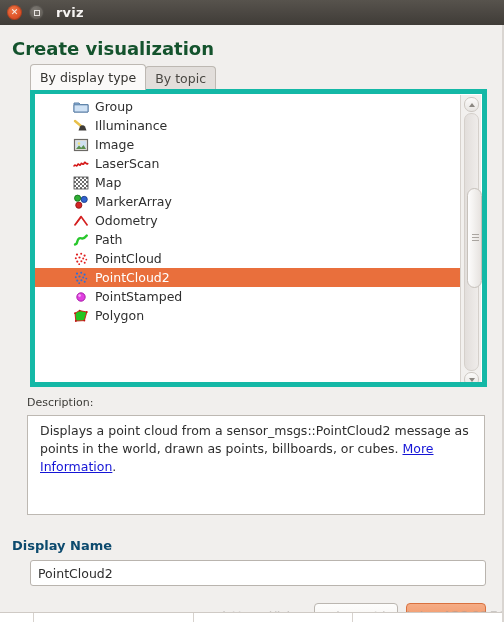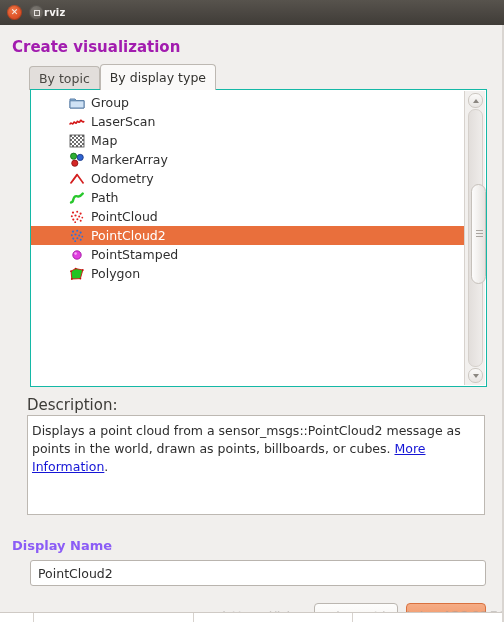--- a/index.html
+++ b/index.html
@@ -60,22 +60,23 @@
     font-size: 9px;
     line-height: 1;
     font-family: "DejaVu Sans", sans-serif;
   }
   .win-btn.maximize .box {
     width: 6px; height: 6px;
     border: 1px solid #e6e3e0;
     box-sizing: border-box;
   }
   #title-text {
+    margin-left: 12px;
     color: #f6f4f2;
-    font-size: 10px;
+    font-size: 13px;
     font-weight: bold;
     letter-spacing: 0.2px;
   }
 
   
   #content {
     position: absolute;
     left: 0; top: 25px;
     width: 504px;
     height: 597px;
@@ -86,23 +87,23 @@
     content: "";
     position: absolute;
     right: 0; top: 0;
     width: 2px; height: 100%;
     background: #d9d5d1;
   }
 
   #heading {
     position: absolute;
     left: 12px; top: 13px;
-    font-size: 15px;
+    font-size: 18px;
     font-weight: bold;
-    color: #a21caf;
+    color: #14532d;
   }
 
   
   #tabbar {
     position: absolute;
     left: 30px; top: 39px;
     height: 26px;
     display: flex;
     align-items: flex-end;
   }
@@ -134,21 +135,21 @@
     z-index: 1;
   }
 
   
   #listbox {
     position: absolute;
     left: 30px; top: 64px;
     width: 457px;
     height: 298px;
     background: #ffffff;
-    border: 1px solid #14b8a6;
+    border: 5px solid #14b8a6;
     box-sizing: border-box;
     overflow: hidden;
     z-index: 2;
   }
   #listinner {
     position: absolute;
     left: 0; top: 3px;
     width: 433px;
   }
   .row {
@@ -235,48 +236,48 @@
     display: block;
     height: 1px;
     background: #aaa5a0;
     margin-bottom: 2px;
   }
 
   
   #desc-label {
     position: absolute;
     left: 27px; top: 371px;
-    font-size: 15px;
+    font-size: 11px;
     color: #3c3b37;
   }
   #desc-box {
     position: absolute;
     left: 27px; top: 390px;
     width: 458px;
     height: 100px;
     background: #ffffff;
     border: 1px solid #bdb8b2;
     box-sizing: border-box;
-    padding: 6px 8px 0 4px;
+    padding: 6px 8px 0 12px;
     font-size: 12.5px;
     color: #2e2e2e;
     line-height: 18px;
   }
   #desc-box a {
     color: #1515d6;
     text-decoration: underline;
   }
 
   
   #dn-label {
     position: absolute;
     left: 12px; top: 513px;
     font-size: 13px;
     font-weight: bold;
-    color: #8b5cf6;
+    color: #0c4a6e;
   }
   #dn-input {
     position: absolute;
     left: 30px; top: 535px;
     width: 456px;
     height: 26px;
     background: #ffffff;
     border: 1px solid #b9b4ae;
     border-radius: 3px;
     box-sizing: border-box;
@@ -360,32 +361,48 @@
         </div>
     </div>
     <div id="title-text">rviz</div>
   </div>
 
   <div id="content">
 
     <div id="heading">Create visualization</div>
 
     <div id="tabbar">
+      <div class="tab active">By display type</div>
       <div class="tab inactive">By topic</div>
-      <div class="tab active">By display type</div>
     </div>
 
     <div id="listbox">
       <div id="listinner">
           <div class="row">
             <span class="icon"><svg width="16" height="16" viewBox="0 0 16 16">
                 <path d="M1 4h5l1.2 1.5H15V13H1z" fill="#8fb6dd" stroke="#5a7fa6" stroke-width="1"></path>
                 <path d="M1 5.8h14V13H1z" fill="#cfe2f5" stroke="#5a7fa6" stroke-width="1"></path>
               </svg></span>
             <span class="lbl">Group</span>
+          </div>
+          <div class="row">
+            <span class="icon"><svg width="16" height="16" viewBox="0 0 16 16">
+                <path d="M2 3l6 5" stroke="#e8c04a" stroke-width="2.4" stroke-linecap="round"></path>
+                <path d="M7 8.5a3 3 0 0 1 5 0l1.5 4H5.5z" fill="#3d3b38"></path>
+              </svg></span>
+            <span class="lbl">Illuminance</span>
+          </div>
+          <div class="row">
+            <span class="icon"><svg width="16" height="16" viewBox="0 0 16 16">
+                <rect x="1.5" y="2.5" width="13" height="11" fill="#e9e6e2" stroke="#6b6965" stroke-width="1.2"></rect>
+                <rect x="3" y="4" width="10" height="8" fill="#cfe0f0"></rect>
+                <circle cx="6" cy="6.5" r="1.3" fill="#f2e27a"></circle>
+                <path d="M3 12l3-3.5 2.2 2.3L10.5 8 13 12z" fill="#5b8f4e"></path>
+              </svg></span>
+            <span class="lbl">Image</span>
           </div>
           <div class="row">
             <span class="icon"><svg width="16" height="16" viewBox="0 0 16 16">
                 <path d="M1 10c1.3-3 2.3 2 3.6-1.2 1-2.5 2 2.4 3.2-.6 1-2.5 2.2 2 3.3-1 1-2.6 2.2 1.8 3.6.4" fill="none" stroke="#d41515" stroke-width="1.6" stroke-linecap="round"></path>
               </svg></span>
             <span class="lbl">LaserScan</span>
           </div>
           <div class="row">
             <span class="icon"><svg width="16" height="16" viewBox="0 0 16 16">
                 <rect x="1" y="2" width="14" height="12" fill="#ffffff"></rect>

